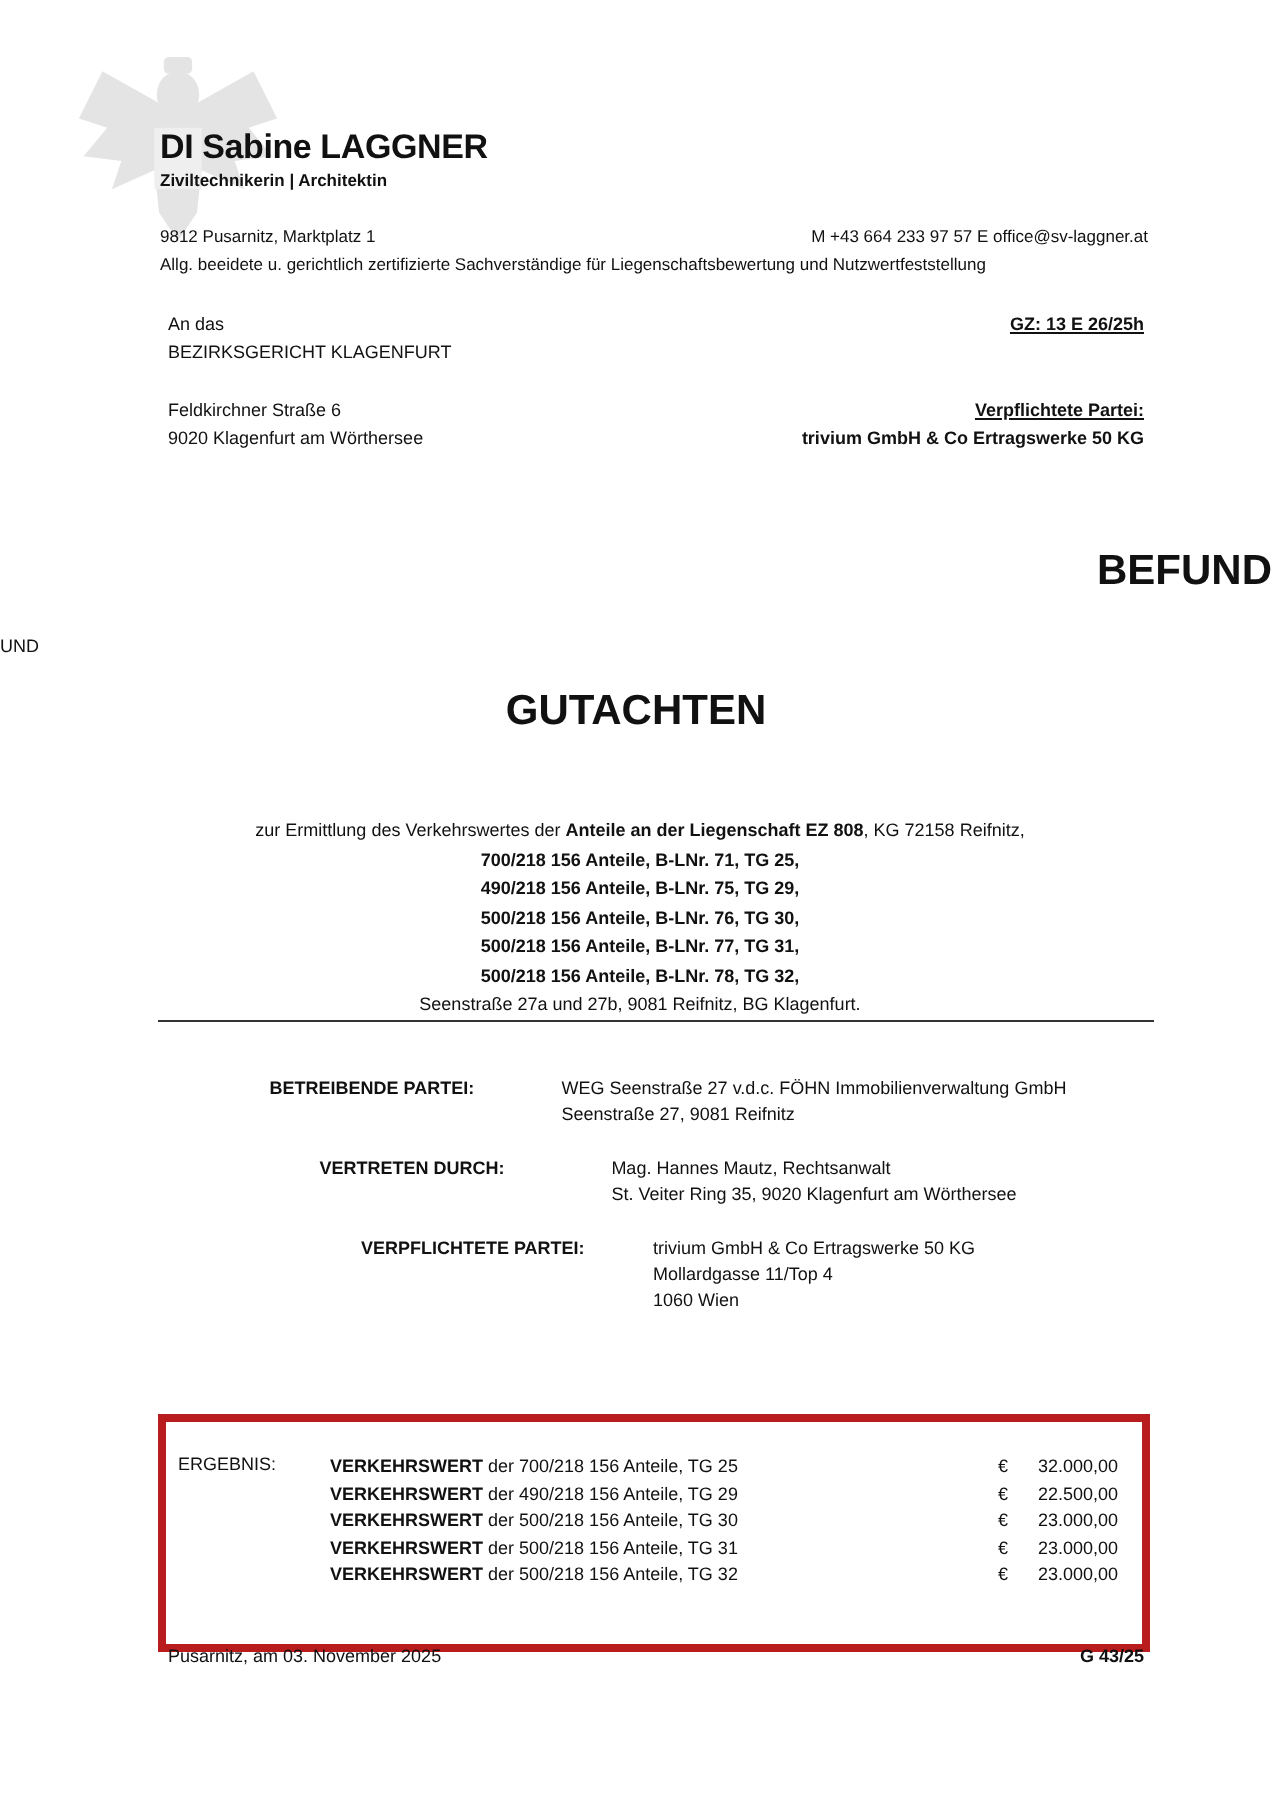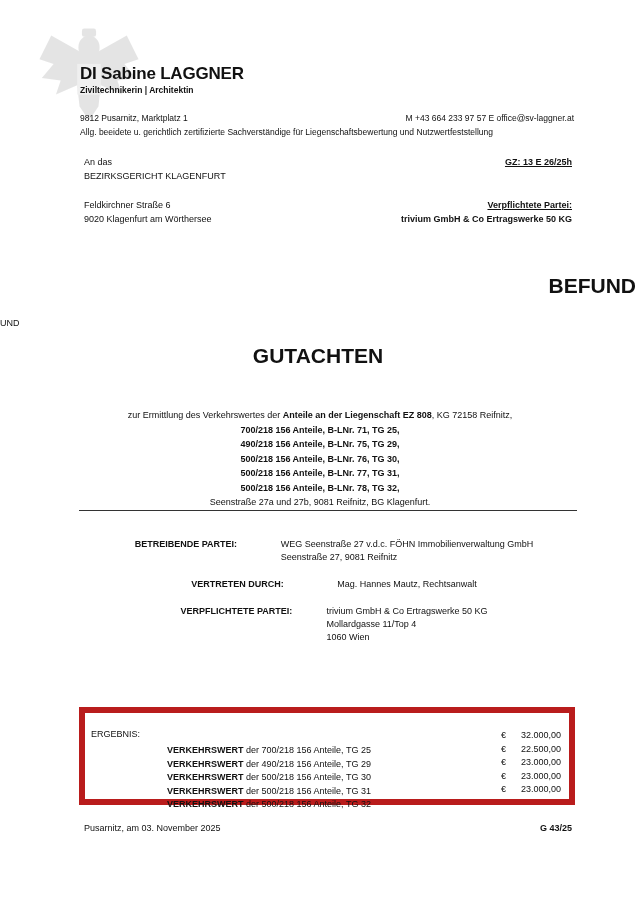--- a/index.html
+++ b/index.html
@@ -28,26 +28,26 @@
     .und { left: 0; width: 636px; text-align: left; top: 318px; font-size: 9px; }
     .title2 { left: 0; width: 636px; text-align: center; top: 344px; font-size: 21px; font-weight: bold; }
     .purpose { left: 60px; width: 520px; top: 408px; text-align: center; font-size: 9px; line-height: 14.5px; }
     .purpose b { font-weight: bold; }
     .rule { left: 79px; top: 510px; width: 498px; height: 1px; background: #333; }
     .parties { left: 84px; top: 538px; width: 500px; font-size: 9px; }
     .prow { display: flex; margin-bottom: 14px; line-height: 13px; justify-content: center; }
     .plabel { width: 146px; font-weight: bold; flex-shrink: 0; }
     .pval div { white-space: nowrap; }
     .result-box {
-      left: 79px; top: 707px; width: 496px; height: 98px; border: 6px solid #b91c1c; box-sizing: border-box;
+      left: 79px; top: 707px; width: 496px; height: 119px; border: 4px solid #b91c1c; box-sizing: border-box;
     }
     .res-label { position: absolute; left: 6px; top: 16px; font-size: 9px; }
     .res-rows { position: absolute; left: 82px; top: 16px; width: 410px; font-size: 9px; }
     .res-row { display: flex; height: 13.6px; line-height: 13.6px; }
-    .res-desc { flex: 1; white-space: nowrap; margin-top: 15px; }
+    .res-desc { flex: 1; white-space: nowrap; }
     .res-desc .vw { font-weight: bold; }
     .res-cur { width: 20px; text-align: left; }
     .res-amt { width: 56px; }
     .footer-left { left: 84px; top: 823px; font-size: 9px; }
     .footer-right { right: 64px; top: 823px; font-size: 9px; font-weight: bold; }
   </style>
 </head>
 <body>
 
 <svg class="eagle" viewBox="0 0 100 100">
@@ -97,20 +97,21 @@
     <div class="plabel">BETREIBENDE PARTEI:</div>
     <div class="pval">
       <div>WEG Seenstraße 27 v.d.c. FÖHN Immobilienverwaltung GmbH</div>
       <div>Seenstraße 27, 9081 Reifnitz</div>
     </div>
   </div>
   <div class="prow">
     <div class="plabel">VERTRETEN DURCH:</div>
     <div class="pval">
       <div>Mag. Hannes Mautz, Rechtsanwalt</div>
+      <div>St. Veiter Ring 35, 9020 Klagenfurt am Wörthersee</div>
     </div>
   </div>
   <div class="prow">
     <div class="plabel">VERPFLICHTETE PARTEI:</div>
     <div class="pval">
       <div>trivium GmbH &amp; Co Ertragswerke 50 KG</div>
       <div>Mollardgasse 11/Top 4</div>
       <div>1060 Wien</div>
     </div>
   </div>

